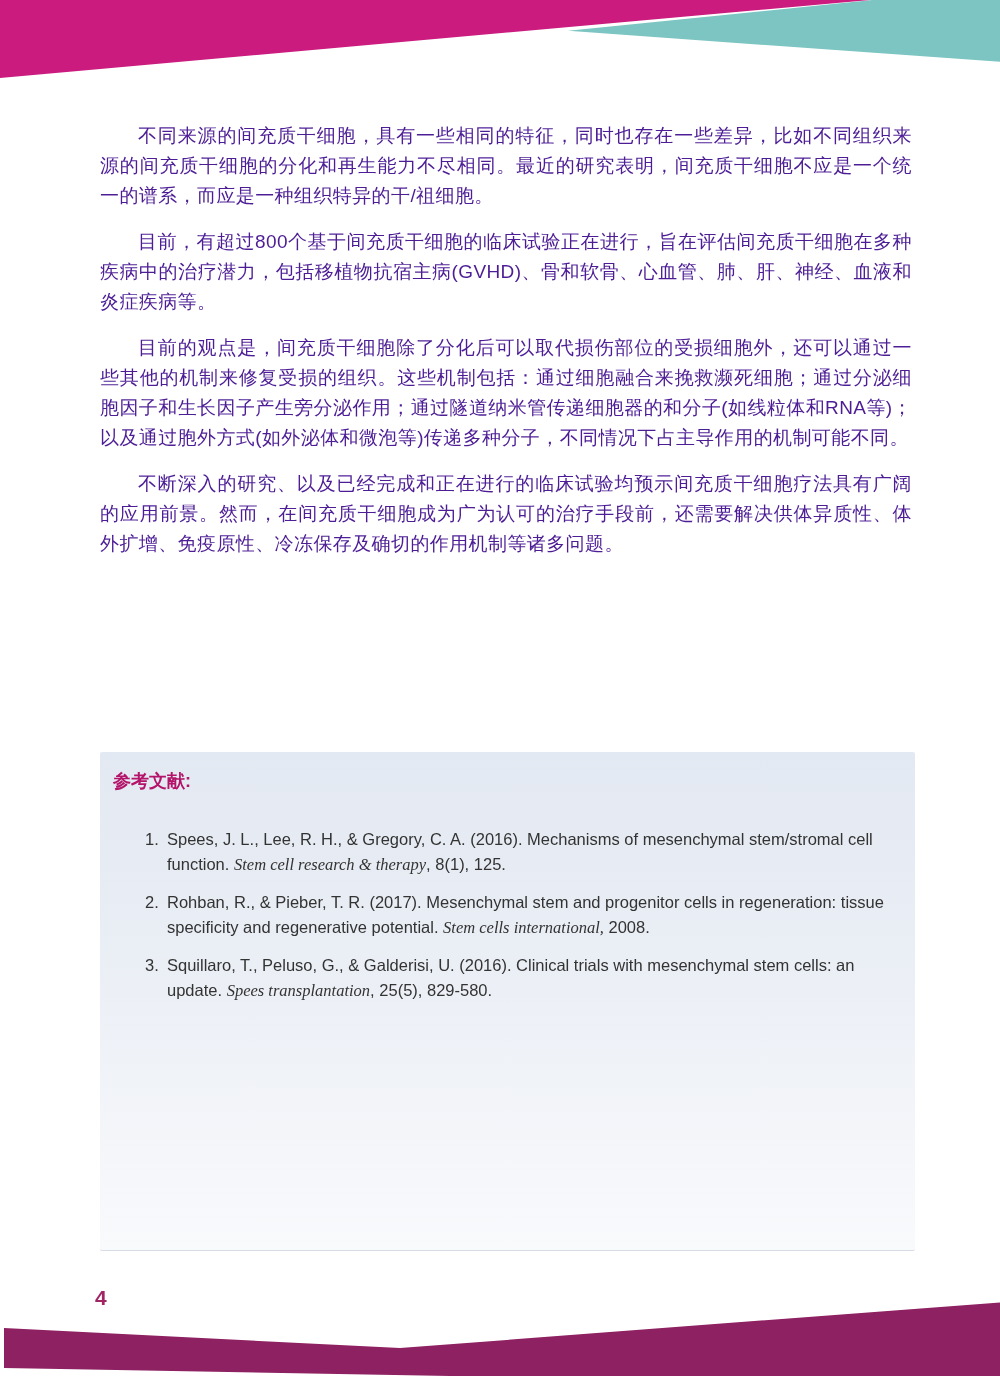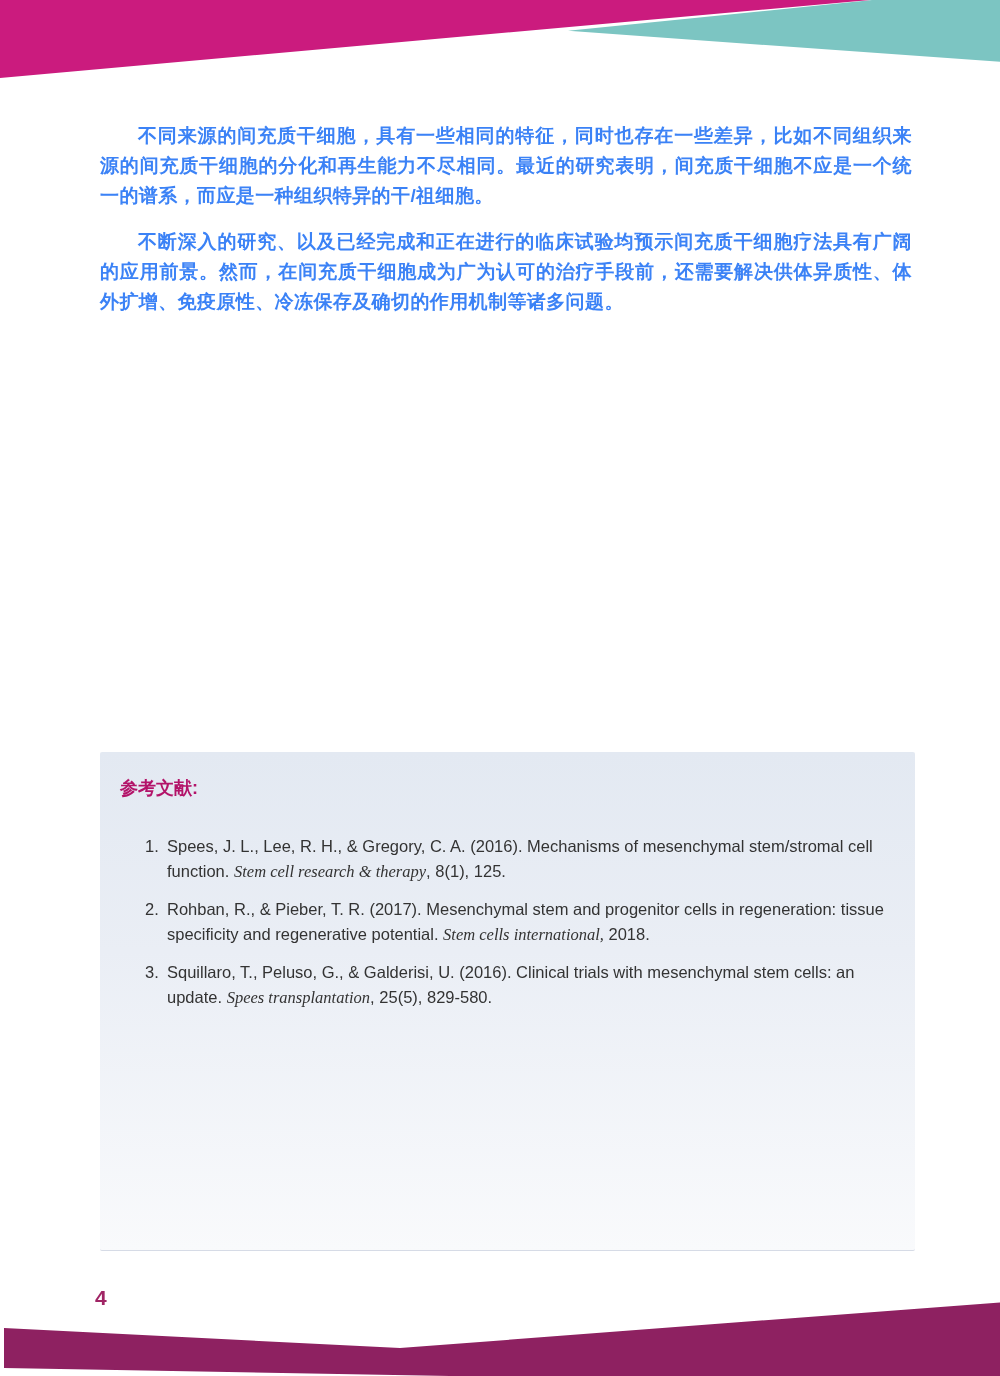--- a/index.html
+++ b/index.html
@@ -38,40 +38,40 @@
   
   .content {
     position: absolute;
     top: 121px; left: 100px;
     width: 812px;
   }
   .content p {
     margin: 0 0 16px 0;
     font-size: 19px;
     line-height: 30px;
-    font-weight: 700;
-    color: #3b82f6;
+    font-weight: 400;
+    color: #4c1d95;
     text-align: justify;
     text-indent: 2em;
     letter-spacing: 0.4px;
   }
 
   
   .ref-box {
     position: absolute;
     top: 752px; left: 100px;
     width: 815px; height: 499px;
     box-sizing: border-box;
     background: linear-gradient(180deg, #e3e9f2 0%, #eaeef5 40%, #f9fafc 100%);
     border-bottom: 1px solid #d6dbe6;
     border-radius: 2px;
     padding: 16px 30px 0 12px;
   }
   .ref-heading {
-    margin: 8px;
+    margin: 1px;
     font-size: 18px;
     font-weight: 700;
     color: #b31369;
   }
   .ref-list { margin: 34px 0 0 0; padding: 0; list-style: none; }
   .ref-item {
     display: flex;
     margin: 0 0 13px 33px;
     font-size: 16.5px;
     line-height: 25px;
@@ -93,33 +93,35 @@
 </head>
 <body>
 
 <div class="page">
 
   <div class="deco-teal"></div>
   <div class="deco-magenta"></div>
 
   <main class="content">
     <p>不同来源的间充质干细胞，具有一些相同的特征，同时也存在一些差异，比如不同组织来源的间充质干细胞的分化和再生能力不尽相同。最近的研究表明，间充质干细胞不应是一个统一的谱系，而应是一种组织特异的干/祖细胞。</p>
+    <p>目前，有超过800个基于间充质干细胞的临床试验正在进行，旨在评估间充质干细胞在多种疾病中的治疗潜力，包括移植物抗宿主病(GVHD)、骨和软骨、心血管、肺、肝、神经、血液和炎症疾病等。</p>
+    <p>目前的观点是，间充质干细胞除了分化后可以取代损伤部位的受损细胞外，还可以通过一些其他的机制来修复受损的组织。这些机制包括：通过细胞融合来挽救濒死细胞；通过分泌细胞因子和生长因子产生旁分泌作用；通过隧道纳米管传递细胞器的和分子(如线粒体和RNA等)；以及通过胞外方式(如外泌体和微泡等)传递多种分子，不同情况下占主导作用的机制可能不同。</p>
     <p>不断深入的研究、以及已经完成和正在进行的临床试验均预示间充质干细胞疗法具有广阔的应用前景。然而，在间充质干细胞成为广为认可的治疗手段前，还需要解决供体异质性、体外扩增、免疫原性、冷冻保存及确切的作用机制等诸多问题。</p>
   </main>
 
   <section class="ref-box">
     <h2 class="ref-heading">参考文献:</h2>
     <ol class="ref-list">
       <li class="ref-item">
         <span class="ref-num">1.</span>
         <span class="ref-text"><span>Spees, J. L., Lee, R. H., &amp; Gregory, C. A. (2016). Mechanisms of mesenchymal stem/stromal cell function. </span><em>Stem cell research &amp; therapy</em><span>, 8(1), 125.</span></span>
       </li>
       <li class="ref-item">
         <span class="ref-num">2.</span>
-        <span class="ref-text"><span>Rohban, R., &amp; Pieber, T. R. (2017). Mesenchymal stem and progenitor cells in regeneration: tissue specificity and regenerative potential. </span><em>Stem cells international,</em><span> 2018.</span></span>
+        <span class="ref-text"><span>Rohban, R., &amp; Pieber, T. R. (2017). Mesenchymal stem and progenitor cells in regeneration: tissue specificity and regenerative potential. </span><em>Stem cells international,</em><span> 2008.</span></span>
       </li>
       <li class="ref-item">
         <span class="ref-num">3.</span>
         <span class="ref-text"><span>Squillaro, T., Peluso, G., &amp; Galderisi, U. (2016). Clinical trials with mesenchymal stem cells: an update. </span><em>Spees transplantation</em><span>, 25(5), 829-580.</span></span>
       </li>
     </ol>
   </section>
 
   <div class="page-number">4</div>
 

